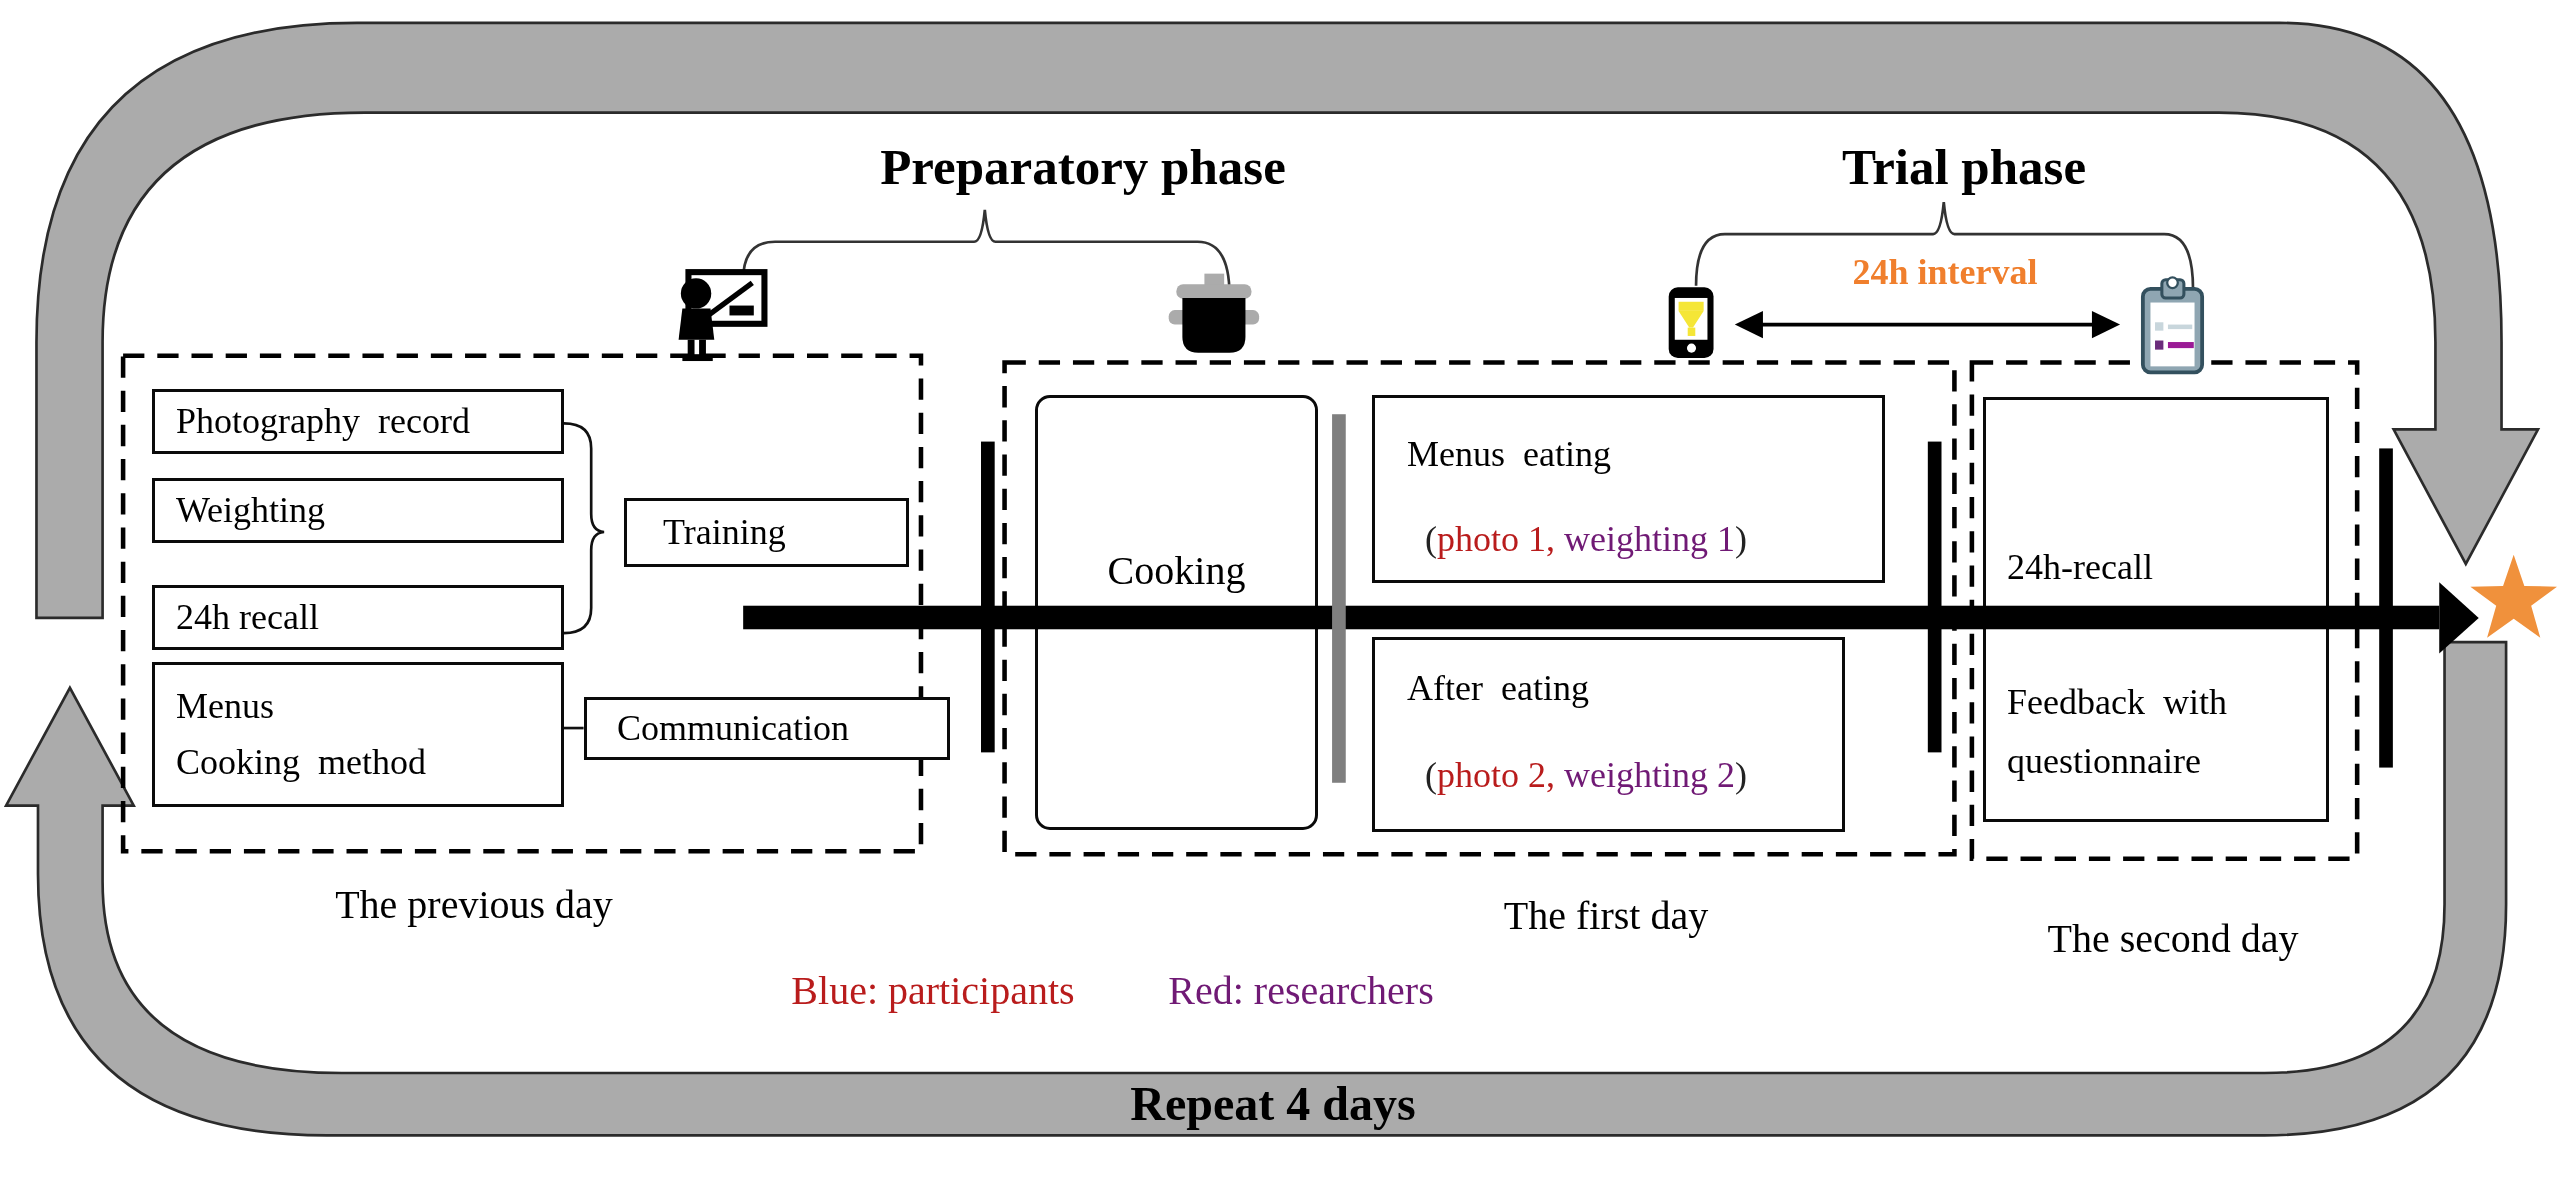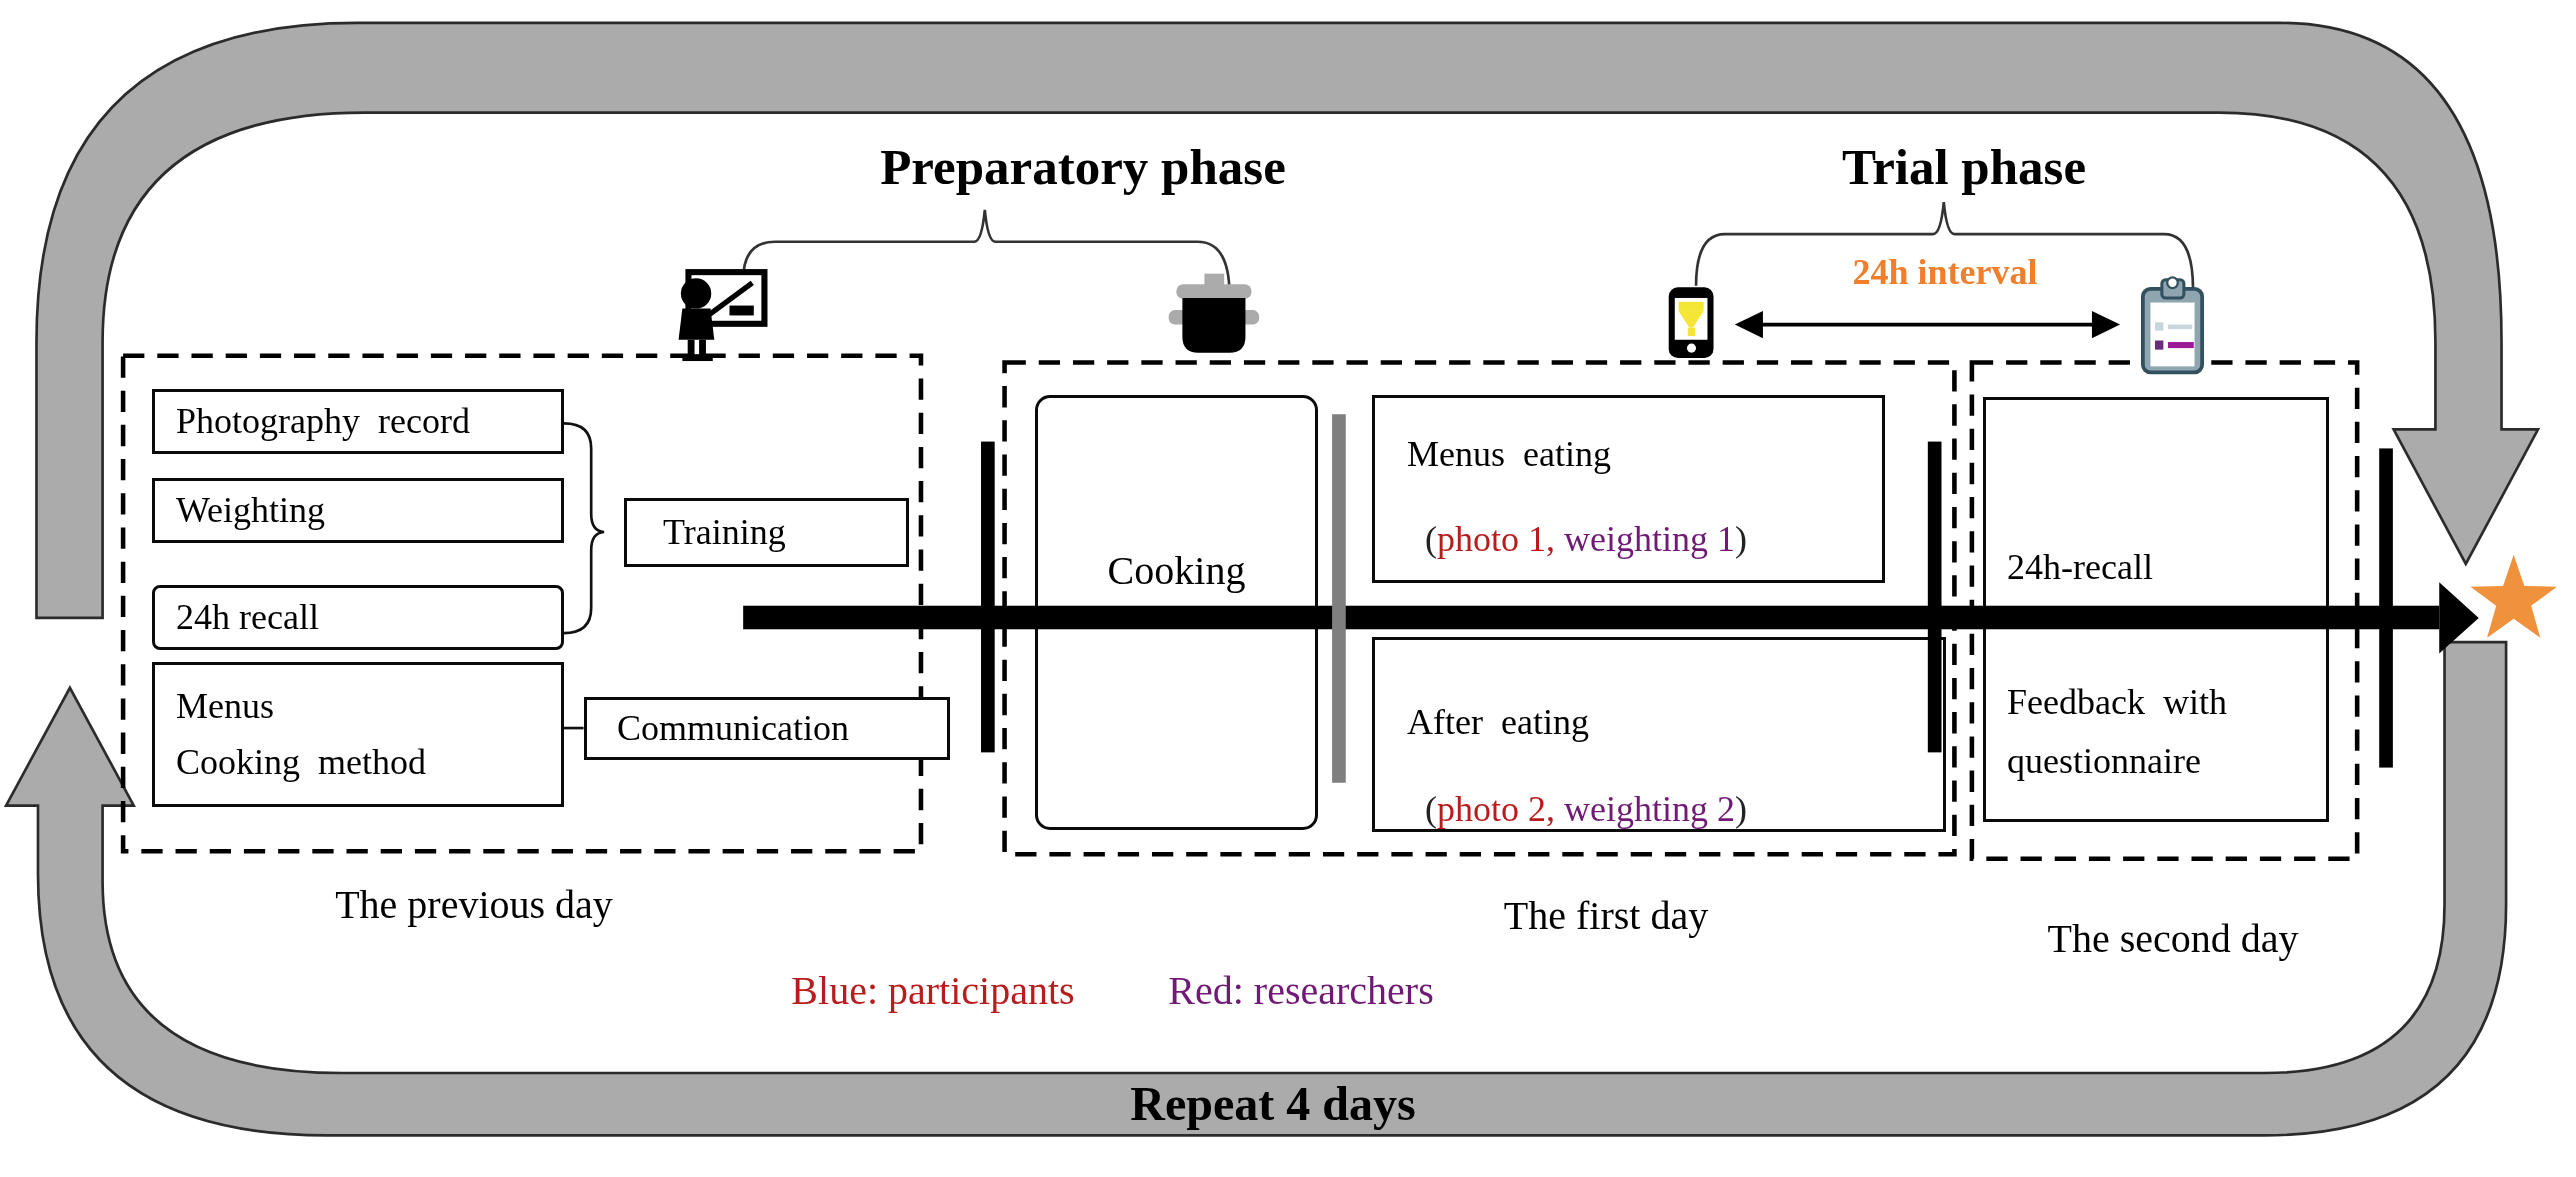--- a/index.html
+++ b/index.html
@@ -37,21 +37,21 @@
     <rect x="1322" y="477" width="1250" height="647" fill="none" stroke="#000" stroke-width="6" stroke-dasharray="28 17"></rect>
     <rect x="2595" y="477" width="507" height="653" fill="none" stroke="#000" stroke-width="6" stroke-dasharray="28 17"></rect>
   </svg>
 
   <div class="box" style="left:152px;top:389px;width:412px;height:65px;padding-left:21px;">
     <span>Photography  record</span>
   </div>
   <div class="box" style="left:152px;top:478px;width:412px;height:65px;padding-left:21px;">
     <span>Weighting</span>
   </div>
-  <div class="box" style="left:152px;top:585px;width:412px;height:65px;padding-left:21px;border-radius:8px;">
+  <div class="box" style="left:152px;top:585px;width:412px;height:65px;padding-left:21px;">
     <span>24h recall</span>
   </div>
   <div class="box" style="left:152px;top:662px;width:412px;height:145px;padding-left:21px;line-height:1.55;">
     <span>Menus</span>
     <span>Cooking  method</span>
   </div>
   <div class="box" style="left:604px;top:498px;width:285px;height:69px;padding-left:36px;margin-left:20px;">
     <span>Training</span>
   </div>
   <div class="box" style="left:584px;top:697px;width:366px;height:63px;padding-left:30px;">
@@ -60,21 +60,21 @@
 
   <div class="box" style="left:1035px;top:395px;width:283px;height:435px;justify-content:flex-start;align-items:center;padding-top:150px;font-size:40px;border-radius:15px;">
     <span>Cooking</span>
   </div>
 
   <div class="box" style="left:1372px;top:395px;width:513px;height:188px;justify-content:flex-start;padding-top:36px;padding-left:32px;">
     <span>Menus  eating</span>
     <span style="margin-top:44px;padding-left:18px;"><span class="dim">(</span><span class="blue">photo 1,</span><span class="red"> weighting 1</span><span class="dim">)</span></span>
   </div>
 
-  <div class="box" style="left:1372px;top:637px;width:574px;height:195px;justify-content:flex-start;padding-top:62px;padding-left:32px;">
+  <div class="box" style="left:1372px;top:637px;width:473px;height:195px;justify-content:flex-start;padding-top:28px;padding-left:32px;">
     <span>After  eating</span>
     <span style="margin-top:46px;padding-left:18px;"><span class="dim">(</span><span class="blue">photo 2,</span><span class="red"> weighting 2</span><span class="dim">)</span></span>
   </div>
 
   <div class="box" style="left:1983px;top:397px;width:346px;height:425px;justify-content:flex-start;padding-top:147px;padding-left:21px;">
     <span>24h-recall</span>
     <span style="margin-top:85px;line-height:1.62;"><span>Feedback  with</span><br><span>questionnaire</span></span>
   </div>
 
   <svg class="layer" viewBox="0 0 3390 1550">

